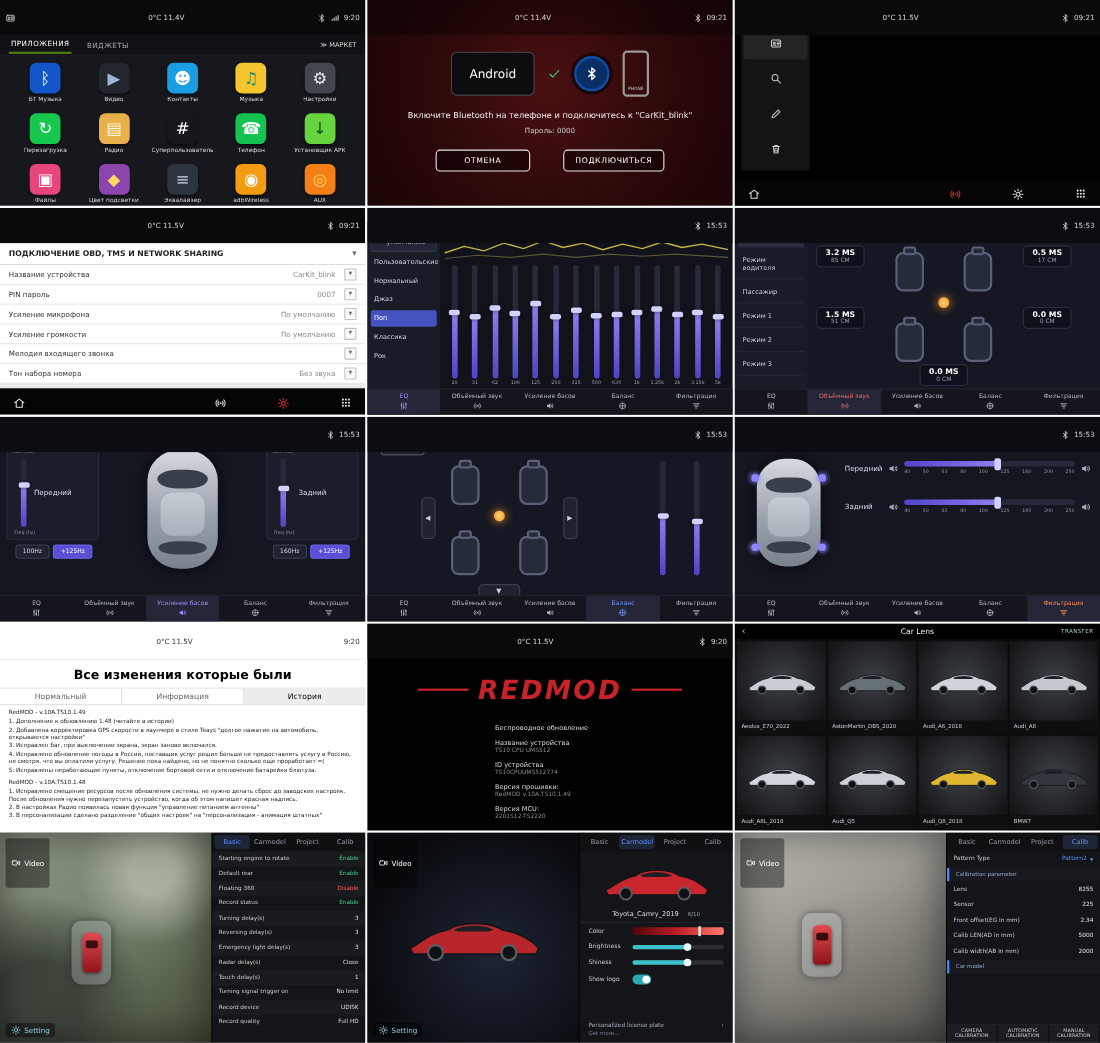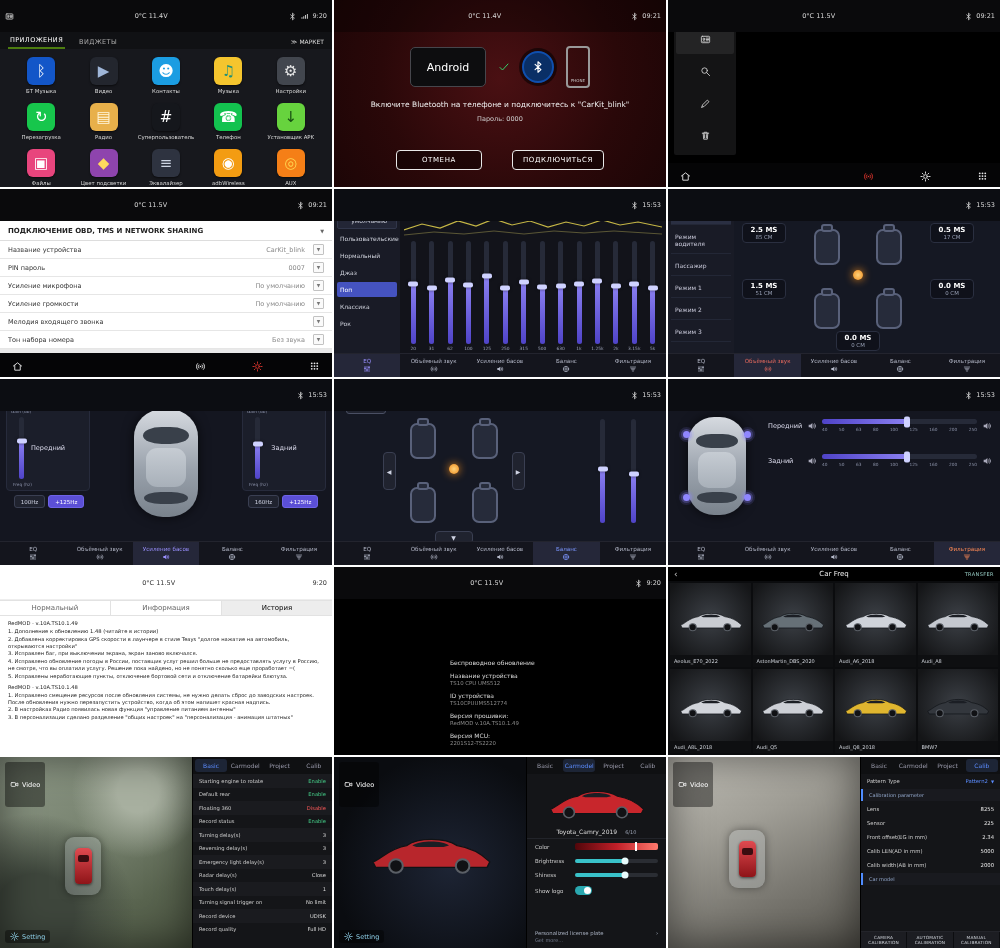--- a/index.html
+++ b/index.html
@@ -33,21 +33,21 @@
 
 .p2{background:radial-gradient(circle at 50% 42%,#4a1013,#2a0809 60%,#1c0506)}
 .p2 .sb{background:#00000055}
 .p2 .row{display:flex;align-items:center;justify-content:center;gap:12px;margin-top:14px}
 .p2 .unit{width:76px;height:40px;background:#0d0d0f;border:1px solid #46464c;border-radius:5px;display:flex;align-items:center;justify-content:center;font-size:11px;color:#fff}
 .p2 .chk{color:#35d06a}
 .p2 .btc{width:32px;height:32px;border-radius:50%;background:#0a2f66;border:2px solid #0f4fae;display:flex;align-items:center;justify-content:center;color:#fff;box-shadow:0 0 0 3px #00000088}
 .p2 .ph{width:24px;height:42px;border:2px solid #999;border-radius:4px;display:flex;align-items:flex-end;justify-content:center;font-size:4px;color:#ccc;padding-bottom:3px}
 .p2 .msg{text-align:center;font-size:7.5px;color:#efefef;margin:12px 20px 0}
 .p2 .pwd{text-align:center;font-size:6.5px;color:#ccc;margin-top:6px}
-.p2 .btns{display:flex;justify-content:center;gap:30px;margin-top:27px}
+.p2 .btns{display:flex;justify-content:center;gap:30px;margin-top:13px}
 .p2 .btn{min-width:86px;text-align:center;padding:5px 10px;border:1px solid #e8e8e8;border-radius:4px;background:#00000066;font-size:7px;color:#fff;letter-spacing:.6px}
 
 .p3 .side{position:absolute;left:6px;top:22px;width:62px;bottom:32px;background:#141415;border-radius:2px;padding:2px;display:flex;flex-direction:column;gap:2px}
 .sideBtn{height:30px;display:flex;align-items:center;justify-content:center;color:#c9c9c9}
 .sideBtn.first{background:#242425;border-radius:2px}
 
 .p4{background:#e9e9e9;color:#111}
 .p4 .title4{height:20px;background:#fff;border-bottom:1px solid #ddd;display:flex;align-items:center;justify-content:space-between;padding:0 8px;font-size:7px;font-weight:bold;color:#222}
 .prow4{height:18px;background:#fff;border-bottom:1px solid #e6e6e6;display:flex;align-items:center;padding:0 8px;font-size:6.5px;color:#333}
 .pv4{margin-left:auto;color:#8a8a8a;margin-right:8px}
@@ -720,21 +720,21 @@
       </div>
     <div class="defbtn">Нормальный</div>
     <div class="stage stage6">
       <div class="seat s-fl"></div>
       <div class="seat s-fr"></div>
       <div class="seat s-rl"></div>
       <div class="seat s-rr"></div>
       <div class="odot"></div>
       <div id="p6badges">
           <div class="badge tl">
-            <div class="bms">2.5 MS</div>
+            <div class="bms">3.2 MS</div>
             <div class="bcm">85 CM</div>
           </div>
           <div class="badge tr">
             <div class="bms">0.5 MS</div>
             <div class="bcm">17 CM</div>
           </div>
           <div class="badge bl">
             <div class="bms">1.5 MS</div>
             <div class="bcm">51 CM</div>
           </div>
@@ -1128,20 +1128,21 @@
   </section>
 
   <section class="panel p10">
     <div class="sb light">
       <span class="sbl"></span>
       <span>0°C 11.5V</span>
       <span class="sbr">
         <span>9:20</span>
       </span>
     </div>
+    <div class="title10">Все изменения которые были</div>
     <div class="tabs10" id="p10tabs">
         <div class="ttab">Нормальный</div>
         <div class="ttab">Информация</div>
         <div class="ttab active">История</div>
       </div>
     <div class="body10" id="p10body">
         <div class="ver">RedMOD - v.10A.TS10.1.49</div>
         <div class="itm">1. Дополнение к обновлению 1.48 (читайте в истории)</div>
         <div class="itm">2. Добавлена корректировка GPS скорости в лаунчере в стиле Teays "долгое нажатие на автомобиль, открываются настройки"</div>
         <div class="itm">3. Исправлен баг, при выключении экрана, экран заново включался.</div>
@@ -1161,20 +1162,25 @@
       <span class="sbr">
         <span class="icn s9 js-icon">
             <svg viewBox="0 0 24 24">
               <path d="M7 7.5 L17 16.5 L12 21 L12 3 L17 7.5 L7 16.5"></path>
             </svg>
           </span>
         <span>9:20</span>
       </span>
     </div>
     <div class="title11">Об устройстве</div>
+    <div class="logo11">
+      <span class="lline"></span>
+      <span>REDMOD</span>
+      <span class="lline"></span>
+    </div>
     <div class="fields11" id="p11fields">
         <div class="f11">
           <div class="fl11">Беспроводное обновление</div>
         </div>
         <div class="f11">
           <div class="fl11">Название устройства</div>
           <div class="fv11">TS10 CPU UMS512</div>
         </div>
         <div class="f11">
           <div class="fl11">ID устройства</div>
@@ -1187,21 +1193,21 @@
         <div class="f11">
           <div class="fl11">Версия MCU:</div>
           <div class="fv11">2201S12-TS2220</div>
         </div>
       </div>
   </section>
 
   <section class="panel p12">
     <div class="top12">
       <span class="back12">‹</span>
-      <span>Car Freq</span>
+      <span>Car Lens</span>
       <span class="transfer">TRANSFER</span>
     </div>
     <div class="grid12" id="p12grid">
         <div class="tile">
           <div class="timg">
             <svg viewBox="0 0 100 38">
               <path d="M8 27 C14 25 20 17 33 15 C41 9 61 9 70 15 C83 17 90 23 94 27 L92 31 L10 31 Z" fill="#c9ccd2" stroke="#101316" stroke-width="1"></path>
               <path d="M37 15 C43 11 59 11 64 15 L60 16 L40 16 Z" fill="#1b1e24"></path>
               <circle cx="25" cy="30" r="5" fill="#101114" stroke="#5a5f66" stroke-width="1.5"></circle>
               <circle cx="74" cy="30" r="5" fill="#101114" stroke="#5a5f66" stroke-width="1.5"></circle>

